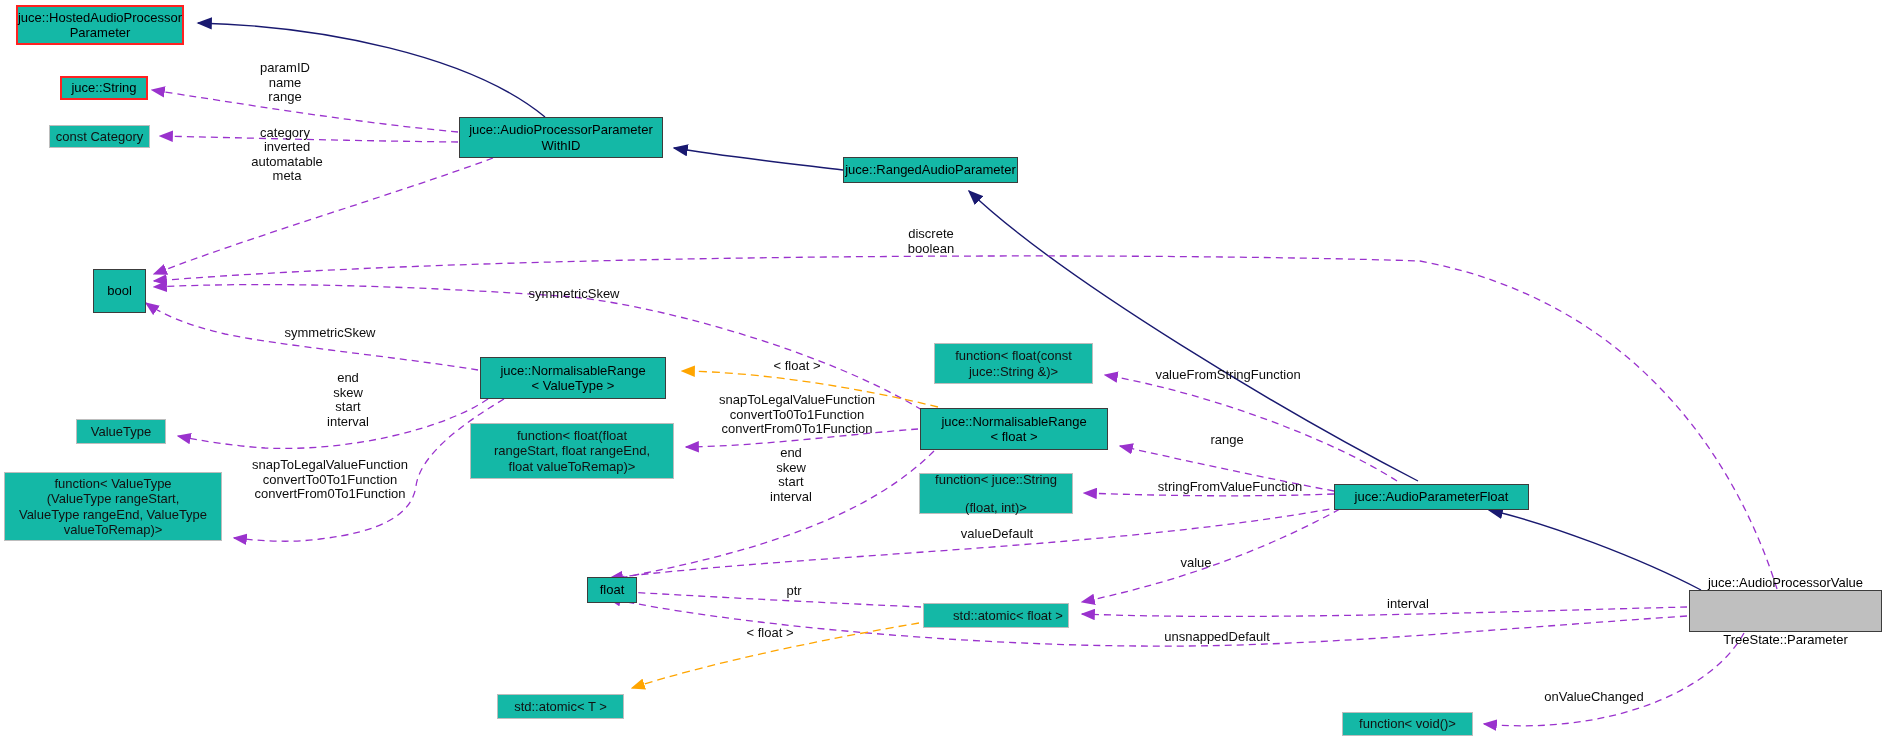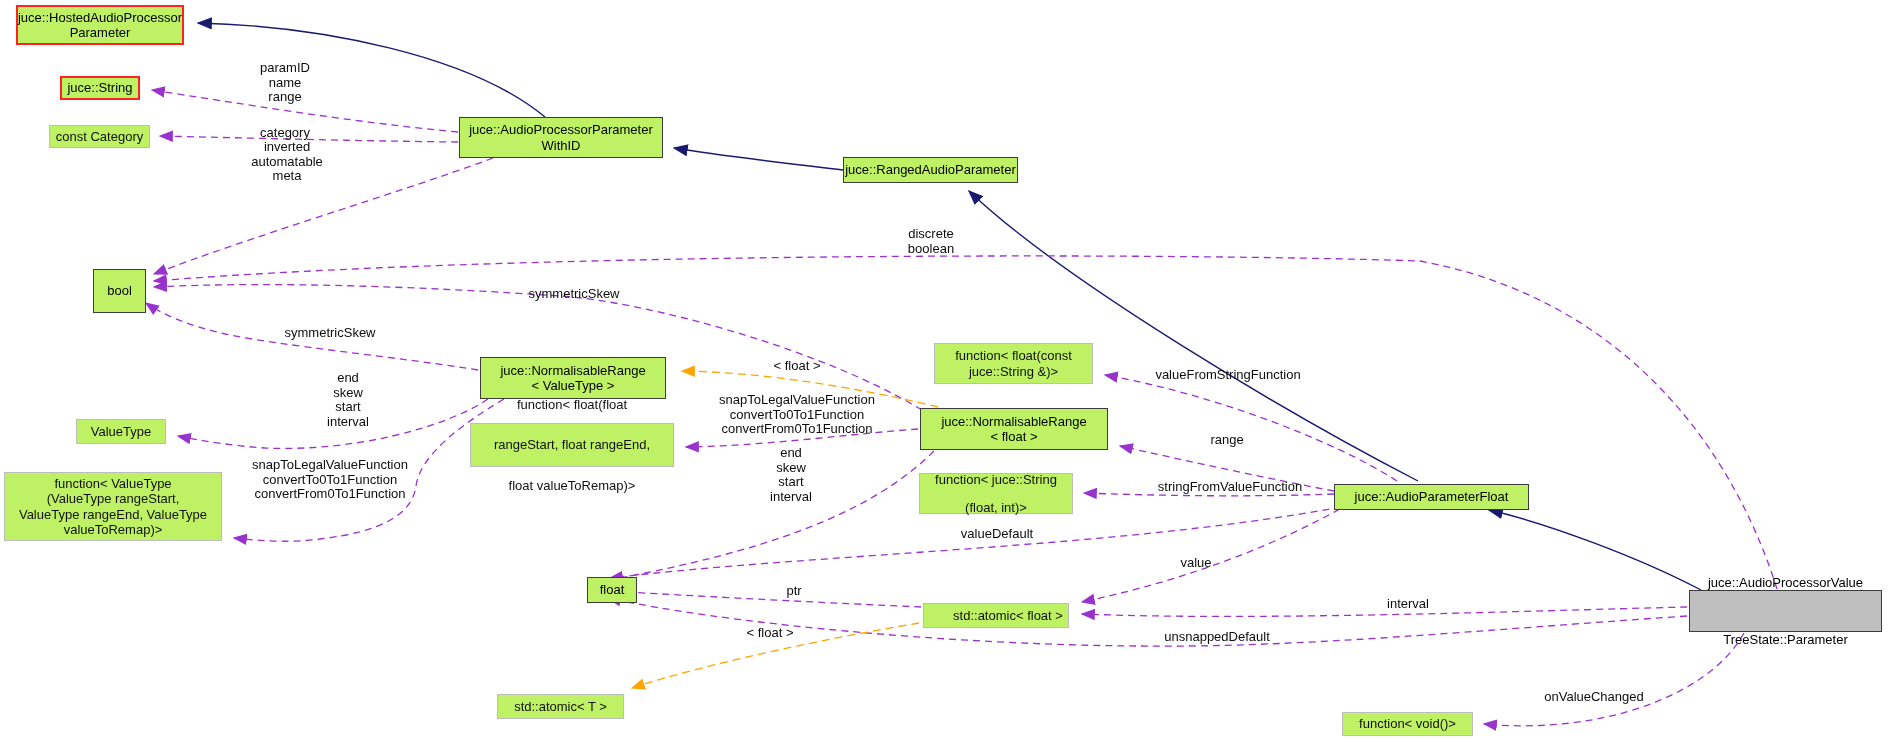--- a/index.html
+++ b/index.html
@@ -1,20 +1,20 @@
 <!DOCTYPE html>
 <html><head>
 <meta charset="utf-8">
 <style>
   html,body{margin:0;padding:0;background:#ffffff;}
   .canvas{position:relative;width:1888px;height:742px;background:#ffffff;
           font-family:"Liberation Sans",sans-serif;overflow:hidden;}
   .edges{position:absolute;left:0;top:0;pointer-events:none;}
   .node{position:absolute;display:flex;flex-direction:column;align-items:center;justify-content:center;
-        text-align:center;font-size:13px;line-height:15.5px;color:#000;background:#bef264;
+        text-align:center;font-size:13px;line-height:15.5px;color:#000;background:#14b8a6;
         border:1.5px solid #3c3c3c;box-sizing:border-box;white-space:nowrap;cursor:default;}
   .node.red{border:2px solid #ff2222;}
   .node.gray{border:1px solid #bdbdbd;color:#111;}
   .node.selected{background:#bfbfbf;}
   .elabel{position:absolute;transform:translateX(-50%);text-align:center;font-size:13px;
           line-height:14.5px;color:#0d0d0d;white-space:nowrap;pointer-events:none;}
 </style>
 </head>
 <body>
 
@@ -66,21 +66,21 @@
       <path d="M938,407 C 860,388 762,372 682,371" marker-end="url(#ah-orange)"></path>
       <path d="M919,623 C 830,638 712,662 632,688" marker-end="url(#ah-orange)"></path>
     </g>
   </svg>
 
   <div class="node red" style="left:16px;top:5px;width:168px;height:40px;">
     <div>juce::HostedAudioProcessor</div>
     <div>Parameter</div>
   </div>
 
-  <div class="node red" style="left:60px;top:76px;width:80px;height:24px;">
+  <div class="node red" style="left:60px;top:76px;width:88px;height:24px;">
     <div>juce::String</div>
   </div>
 
   <div class="node gray" style="left:49px;top:125px;width:101px;height:23px;">
     <div>const Category</div>
   </div>
 
   <div class="node" style="left:459px;top:117px;width:204px;height:41px;">
     <div>juce::AudioProcessorParameter</div>
     <div>WithID</div>
@@ -103,21 +103,21 @@
     <div>ValueType</div>
   </div>
 
   <div class="node gray" style="left:4px;top:472px;width:218px;height:69px;">
     <div>function&lt; ValueType</div>
     <div>(ValueType rangeStart,</div>
     <div>ValueType rangeEnd, ValueType</div>
     <div>valueToRemap)&gt;</div>
   </div>
 
-  <div class="node gray" style="left:470px;top:423px;width:204px;height:44px;gap:25px;">
+  <div class="node gray" style="left:470px;top:423px;width:204px;height:56px;">
     <div>function&lt; float(float</div>
     <div>rangeStart, float rangeEnd,</div>
     <div>float valueToRemap)&gt;</div>
   </div>
 
   <div class="node gray" style="left:934px;top:343px;width:159px;height:41px;">
     <div>function&lt; float(const</div>
     <div>juce::String &amp;)&gt;</div>
   </div>
 

